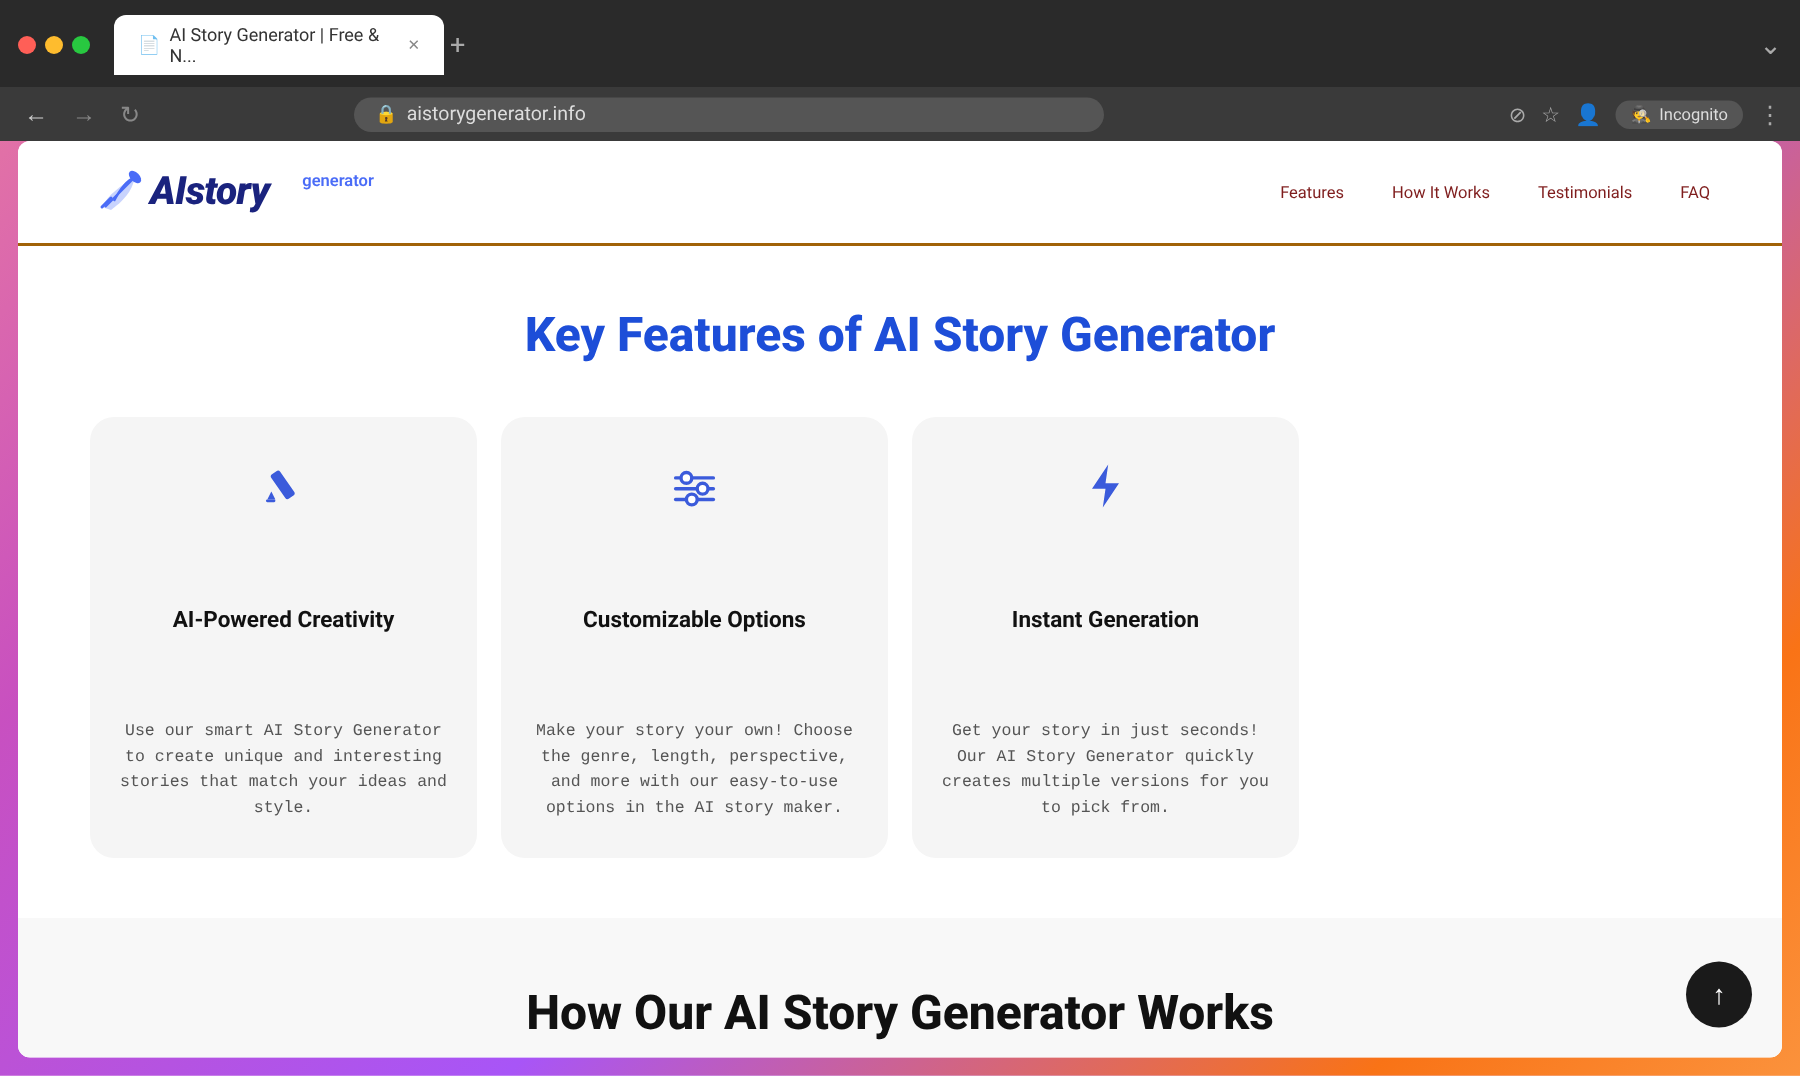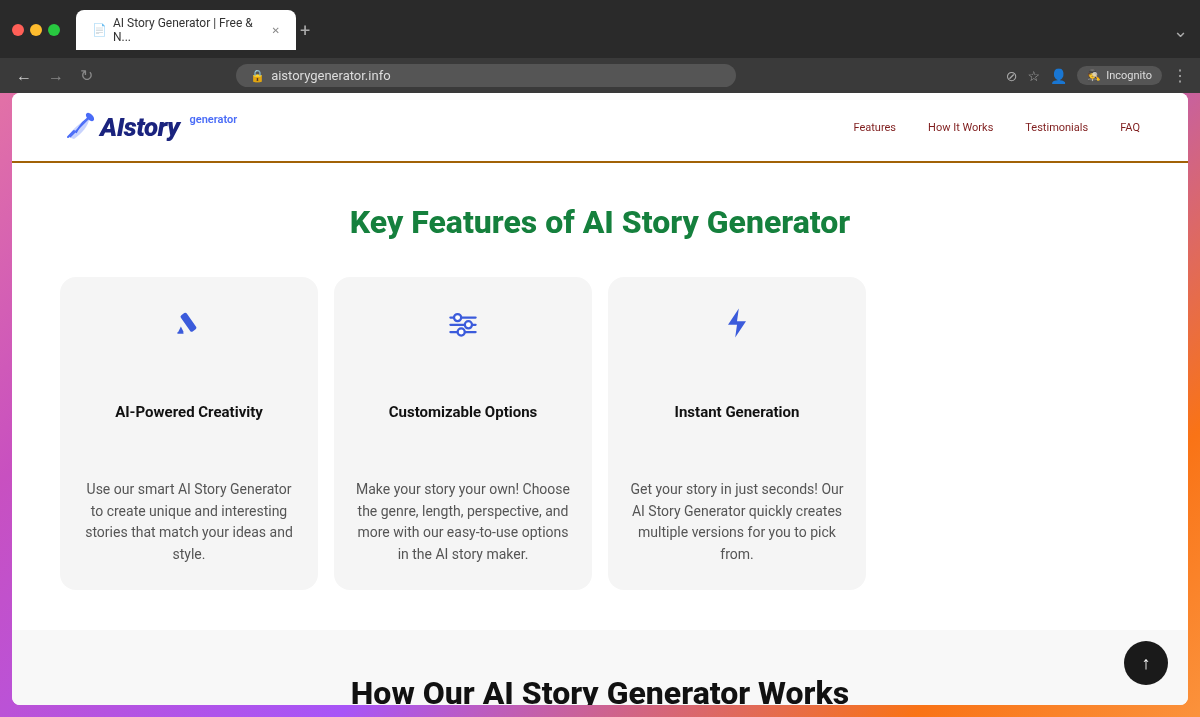--- a/index.html
+++ b/index.html
@@ -189,21 +189,21 @@
     
     .features-section {
       padding: 40px 48px 40px;
       background: white;
     }
 
     .section-title {
       text-align: center;
       font-size: 32px;
       font-weight: 800;
-      color: #15803d;
+      color: #1d4ed8;
       margin-bottom: 36px;
     }
 
     .features-grid {
       display: grid;
       grid-template-columns: repeat(4, 1fr);
       gap: 16px;
     }
 
     .feature-card {
@@ -218,23 +218,24 @@
     }
 
     .feature-title {
       font-size: 15px;
       font-weight: 700;
       color: #111;
       margin-bottom: 10px;
     }
 
     .feature-desc {
-      font-size: 14px;
+      font-size: 11px;
       color: #555;
       line-height: 1.55;
+      font-family: Liberation Mono, monospace;
     }
 
     
     .how-section {
       background: #f8f8f8;
       padding: 44px 40px 0;
       flex: 1;
     }
 
     .how-title {
@@ -327,21 +328,21 @@
     <div class="logo-area">
 
       <svg width="36" height="36" viewBox="0 0 36 36">
         <path d="M8 28 C12 20 20 14 30 8 C28 18 22 24 14 30 Z" fill="#4a6cf7" opacity="0.3"></path>
         <path d="M10 28 L30 8" stroke="#4a6cf7" stroke-width="1.5" fill="none"></path>
         <path d="M8 28 L14 22" stroke="#4a6cf7" stroke-width="2" stroke-linecap="round"></path>
         <path d="M30 8 C25 10 20 16 16 24" stroke="#4a6cf7" stroke-width="1.5" fill="none"></path>
         <ellipse cx="30" cy="8" rx="3" ry="5" fill="#4a6cf7" transform="rotate(-45 30 8)"></ellipse>
       </svg>
       <span style="font-size:26px;font-weight:900;color:#1a237e;font-style:italic;letter-spacing:-0.5px;">AIstory</span>
-      <span style="font-size:11px;color:#4a6cf7;font-weight:600;align-self:flex-start;margin-top:4px;margin-left:6px;">generator</span>
+      <span style="font-size:11px;color:#4a6cf7;font-weight:600;align-self:flex-start;margin-top:4px;margin-left:18px;">generator</span>
     </div>
     <div class="nav-links">
       <a class="nav-link">Features</a>
       <a class="nav-link">How It Works</a>
       <a class="nav-link">Testimonials</a>
       <a class="nav-link">FAQ</a>
     </div>
   </nav>
 
   <section class="features-section">

